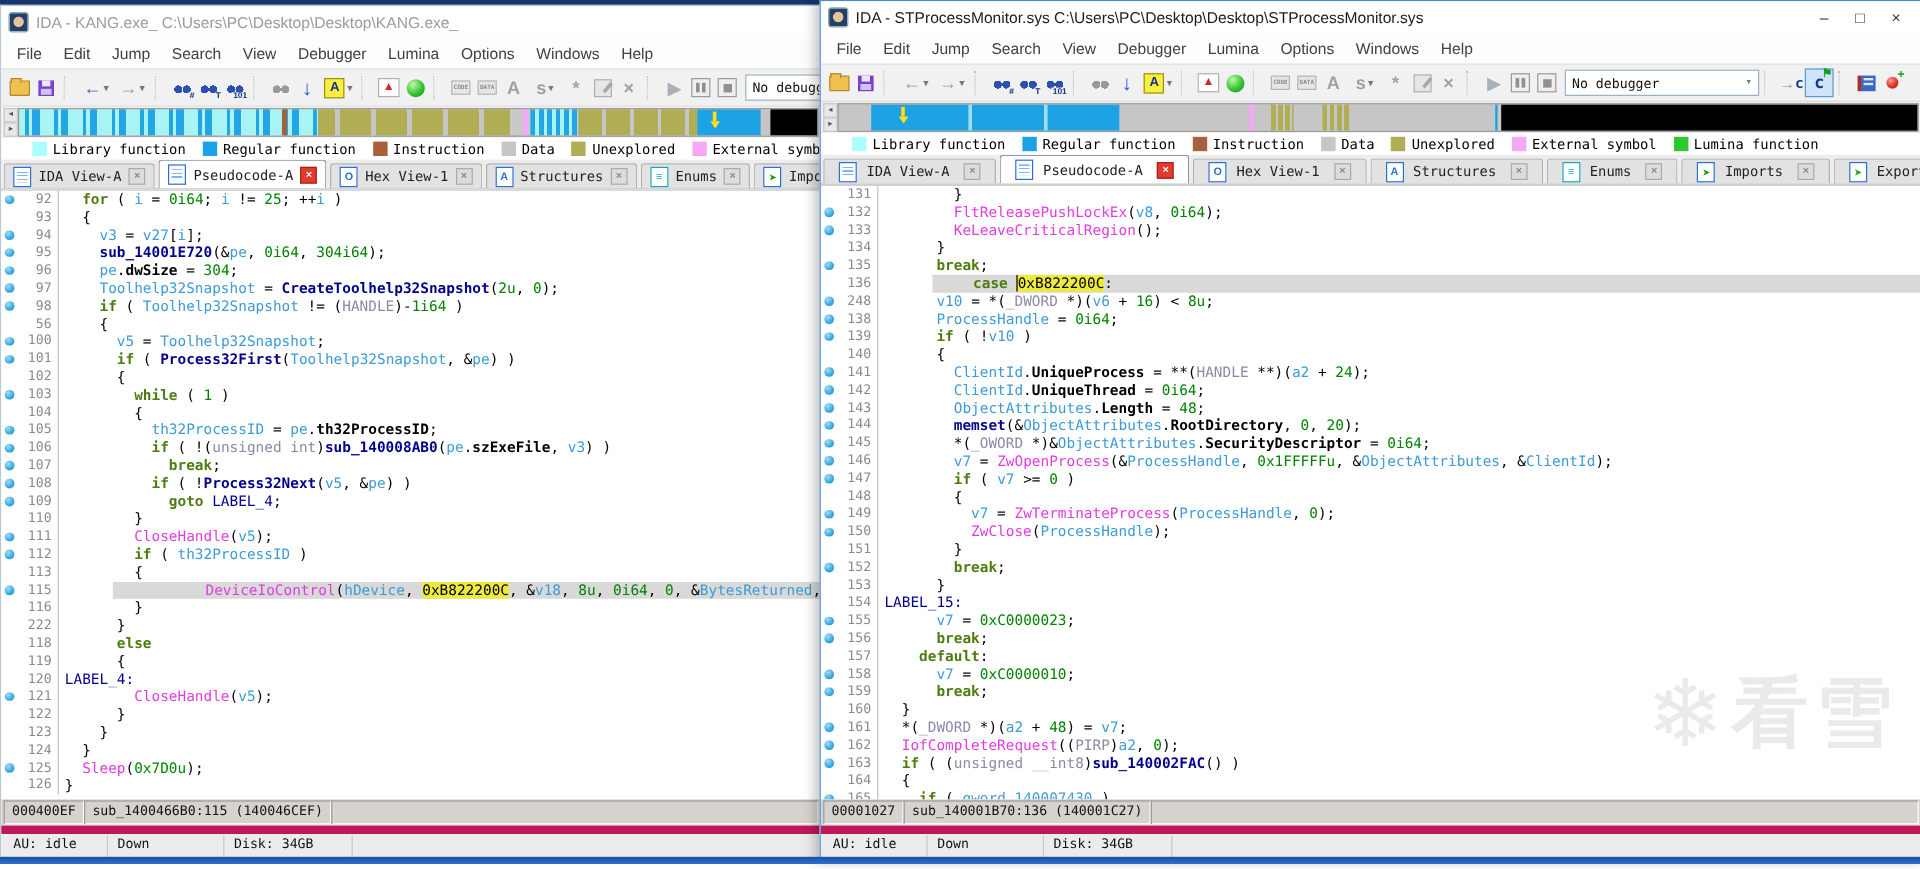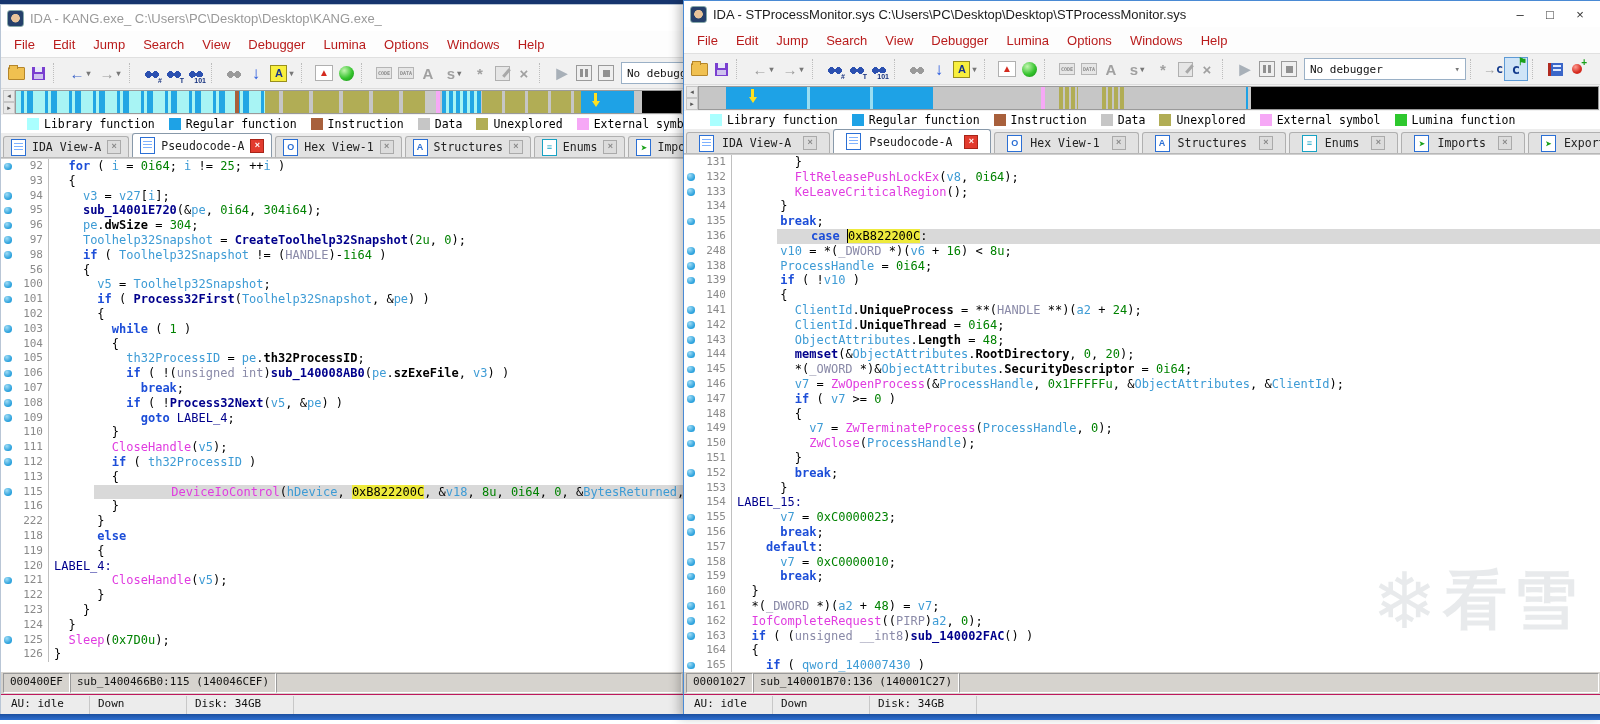--- a/index.html
+++ b/index.html
@@ -17,21 +17,21 @@
   .titlebar{height:26px;display:flex;align-items:center;padding:0 6px;background:#fff;flex:0 0 auto;}
   .ida-icon{width:17px;height:17px;border-radius:3px;margin-right:6px;flex:0 0 auto;
     background:radial-gradient(circle at 50% 48%,#e8c49a 0 4px,#25406b 4.6px);
     border:1px solid #8aa;box-sizing:border-box;}
   .title-text{font-size:13px;color:#1c1c1c;white-space:nowrap;overflow:hidden;}
   .win-left .title-text{color:#9a9a9a;}
   .winbtns{margin-left:auto;display:flex;align-items:center;}
   .winbtn{width:30px;text-align:center;font-size:13px;color:#333;cursor:default;}
 
   .menubar{height:26px;display:flex;align-items:center;padding-left:4px;background:#fdfdfd;flex:0 0 auto;}
-  .menu-item{padding:0 9px;font-size:13px;color:#b91c1c;white-space:nowrap;}
+  .menu-item{padding:0 9px;font-size:13px;color:#404040;white-space:nowrap;}
 
   
   .toolbar{height:30px;display:flex;align-items:center;background:#f1f1f1;border-top:1px solid #e0e0e0;
     border-bottom:1px solid #dcdcdc;padding-left:4px;flex:0 0 auto;white-space:nowrap;}
   .ti{width:22px;height:22px;display:inline-flex;align-items:center;justify-content:center;position:relative;flex:0 0 auto;}
   .ti.wide{width:30px;}
   .tsep{width:8px;height:20px;border-left:1px dotted #bdbdbd;margin:0 3px 0 4px;flex:0 0 auto;}
   .g-folder{width:15px;height:11px;background:#f0c050;border:1px solid #b5862a;border-radius:1px;position:relative;}
   .g-folder::before{content:"";position:absolute;left:0;top:-3px;width:7px;height:3px;background:#f0c050;border:1px solid #b5862a;border-bottom:none;}
   .g-save{width:13px;height:13px;background:#7a3fd0;position:relative;}
@@ -143,42 +143,42 @@
   .codearea{flex:1;background:#fff;overflow:hidden;border-top:1px solid #cfcfcf;position:relative;}
   .crow{display:flex;align-items:stretch;height:14.8px;line-height:14.8px;}
   .bpcell{width:13px;flex:0 0 auto;position:relative;}
   .bpcell.on::before{content:"";position:absolute;left:3px;top:3.5px;width:7.5px;height:7.5px;border-radius:50%;
     background:radial-gradient(circle at 35% 30%,#9fdcf6,#2fa3dd 65%);}
   .lnum{width:29px;flex:0 0 auto;text-align:right;padding-right:5px;border-right:1px solid #c0c0c0;
     font:11px/14.8px "DejaVu Sans Mono",monospace;color:#8a8a8a;}
   .ctext{flex:1;white-space:pre;font:12px/14.8px "DejaVu Sans Mono",monospace;color:#000;padding-left:5px;overflow:hidden;}
   .hlrow .ctext{background:#d9d9d9;margin-left:45px;}
   .sg-p{color:#000;}
-  .sg-k{color:#1d4ed8;font-weight:bold;}
+  .sg-k{color:#4d7c0f;font-weight:bold;}
   .sg-v{color:#3d9bd5;}
   .sg-n{color:#008200;}
   .sg-f{color:#e03ce0;}
   .sg-g{color:#00008c;font-weight:bold;}
   .sg-t{color:#8a8aa8;}
   .sg-m{color:#000;font-weight:bold;}
   .sg-l{color:#00008c;}
   .sg-h{background:#eeea3c;color:#000;}
   .sg-hc{background:#eeea3c;color:#000;border-left:1.5px solid #000;}
 
   .watermark{position:absolute;right:18px;bottom:28px;display:flex;align-items:center;
     color:#9aa4aa;opacity:.22;pointer-events:none;z-index:5;}
   .watermark .flake{font-size:78px;line-height:1;margin-right:6px;}
   .watermark .wtext{font-size:64px;font-weight:bold;letter-spacing:6px;}
 
   
   .statusline{height:20px;display:flex;align-items:stretch;background:#d6d3ce;padding:1px 2px;flex:0 0 auto;}
   .scell{border:1px solid;border-color:#9a9a9a #fff #fff #9a9a9a;background:#d6d3ce;
     font:11px/16px "DejaVu Sans Mono",monospace;color:#111;padding:0 6px;white-space:nowrap;}
   .scell.fill{flex:1;}
-  .statusbar{height:20px;display:flex;align-items:stretch;background:#ececec;border-top:1px solid #be185d;
+  .statusbar{height:20px;display:flex;align-items:stretch;background:#ececec;border-top:7px solid #be185d;
     padding:1px 2px;flex:0 0 auto;}
   .sbcell{font:11px/16px "DejaVu Sans Mono",monospace;color:#111;padding:0 8px;white-space:nowrap;
     border-right:1px solid #c8c8c8;}
   .sbcell:nth-child(1){min-width:70px;}
   .sbcell:nth-child(2){min-width:80px;}
   .sbcell:nth-child(3){min-width:90px;}
   .sbfill{flex:1;}
 </style>
 </head>
 <body>

